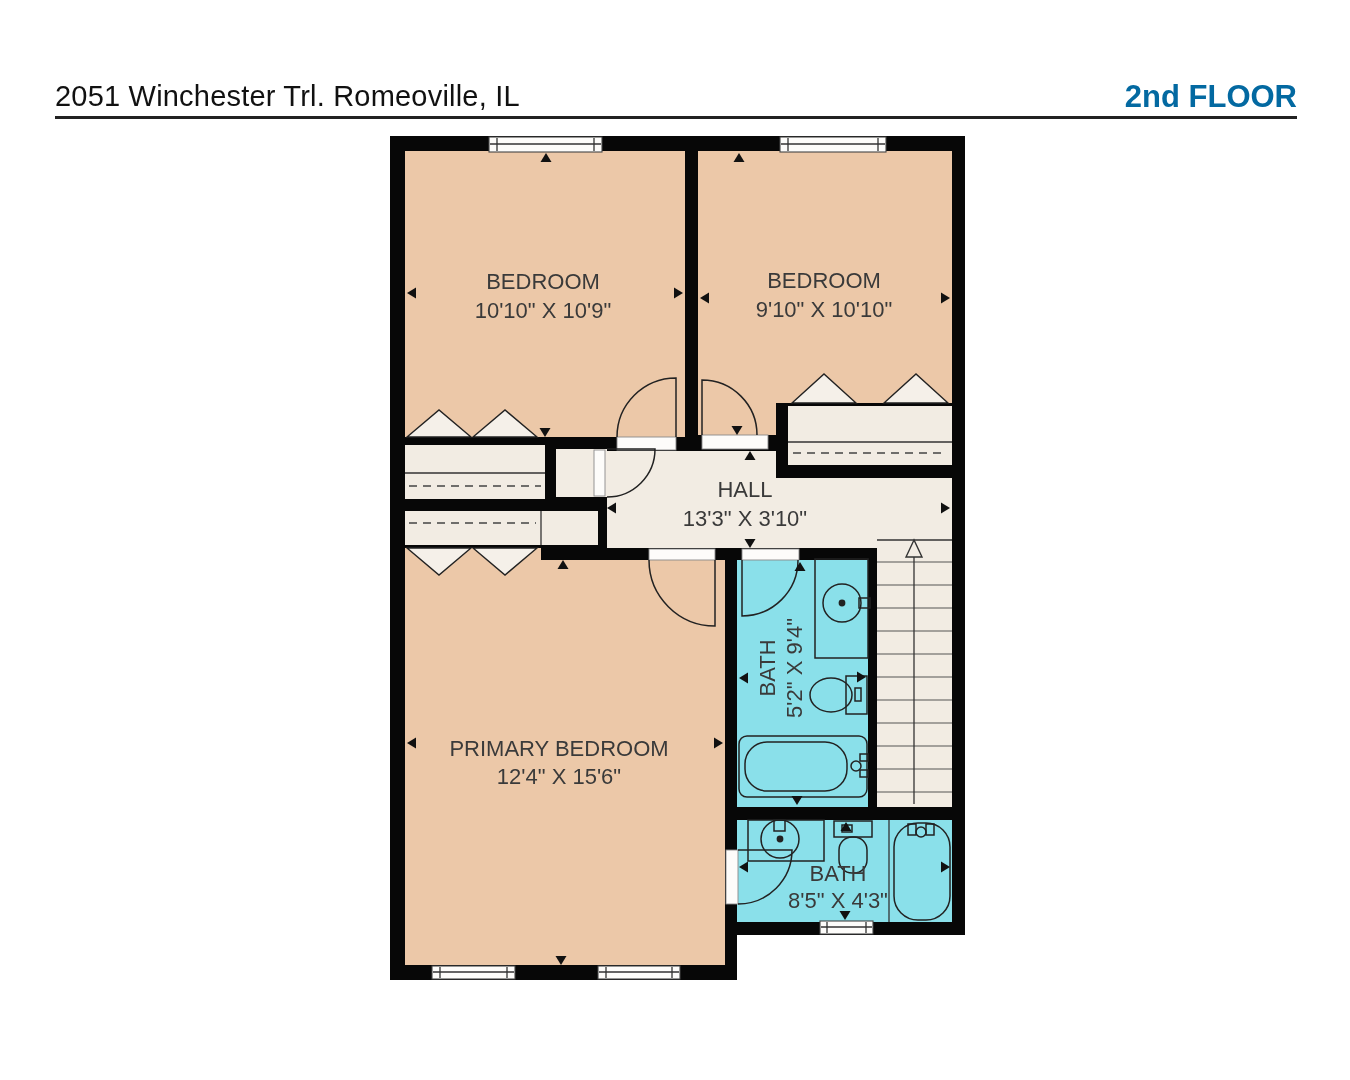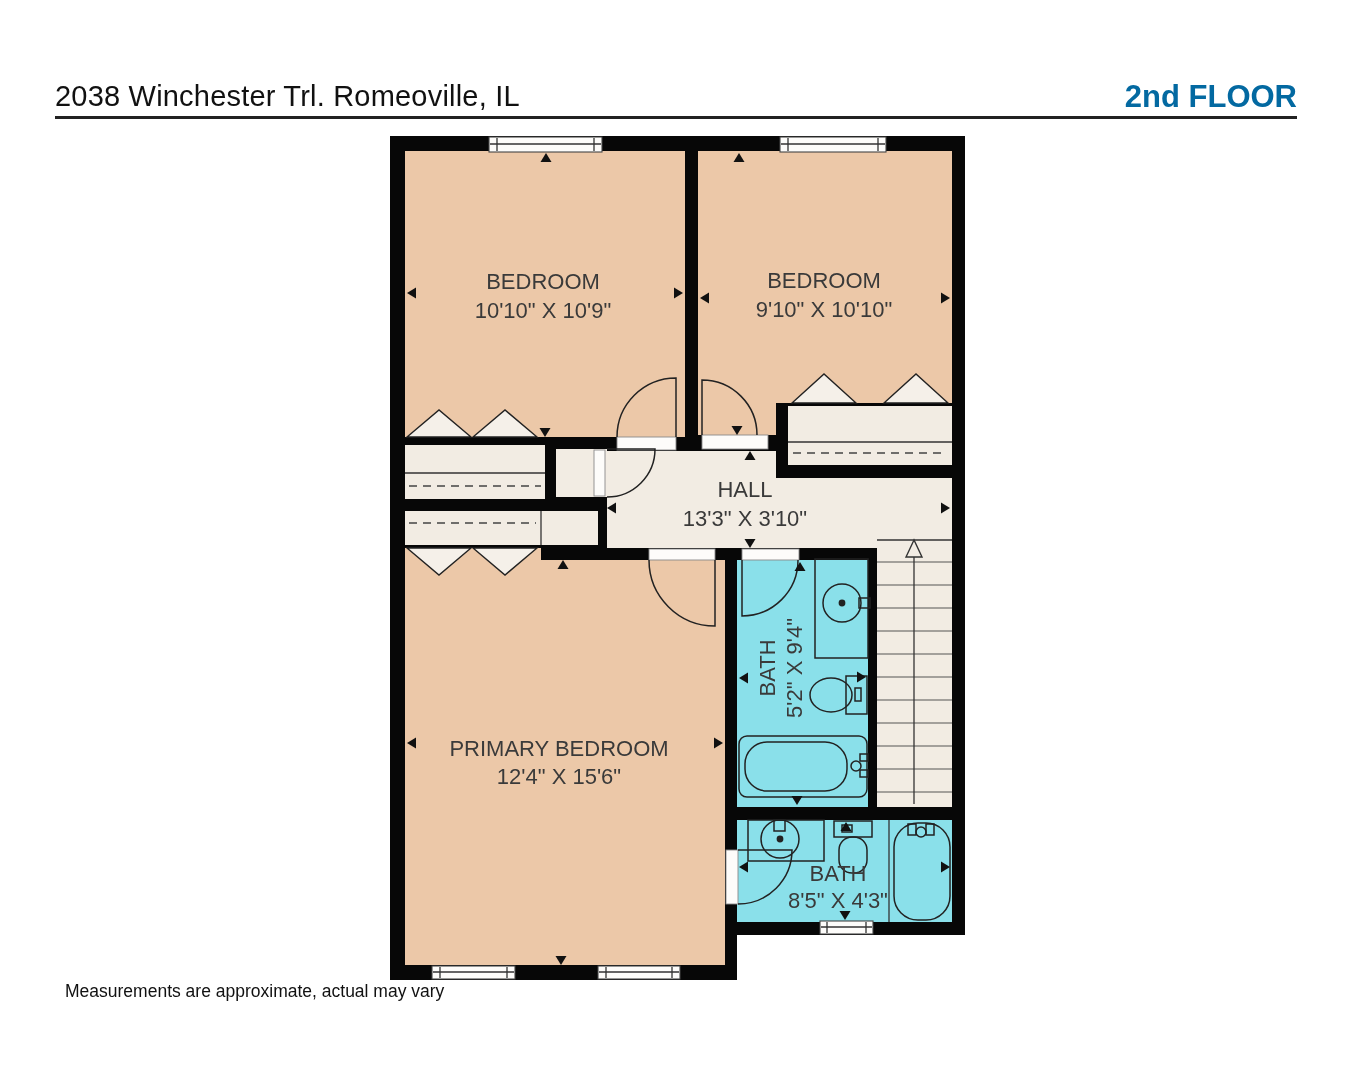--- a/index.html
+++ b/index.html
@@ -21,21 +21,21 @@
   .winframe{fill:#fdfcfa;stroke:#444;stroke-width:1.1;}
   .opening{fill:#fdfcfa;stroke:#8a8a8a;stroke-width:0.9;}
   .bifold{fill:#f5f0e9;stroke:#222;stroke-width:1.4;}
   .dimarrow{fill:#111;}
 </style>
 </head>
 <body>
 
 <div class="page">
 
-  <div class="hdr-address">2038 Winchester Trl. Romeoville, IL</div>
+  <div class="hdr-address">2051 Winchester Trl. Romeoville, IL</div>
   <div class="hdr-floor">2nd FLOOR</div>
   <div class="hdr-rule"></div>
 
   <svg width="1350" height="1080" viewBox="0 0 1350 1080">
 
     <defs>
       <path id="arr" d="M0,0 L-5.5,9 L5.5,9 Z"></path>
     </defs>
 
     <path d="M390,136 H965 V935 H737 V980 H390 Z" fill="#070707"></path>
@@ -236,14 +236,13 @@
       <g transform="translate(781,668) rotate(-90)">
         <text class="room-label" x="0" y="-6">BATH</text>
         <text class="room-label" x="0" y="21">5'2" X 9'4"</text>
       </g>
       <text class="room-label" x="838" y="881">BATH</text>
       <text class="room-label" x="838" y="908">8'5" X 4'3"</text>
     </g>
 
   </svg>
 
-  <div class="footer-note">Measurements are approximate, actual may vary</div>
 </div>
 
 </body></html>

